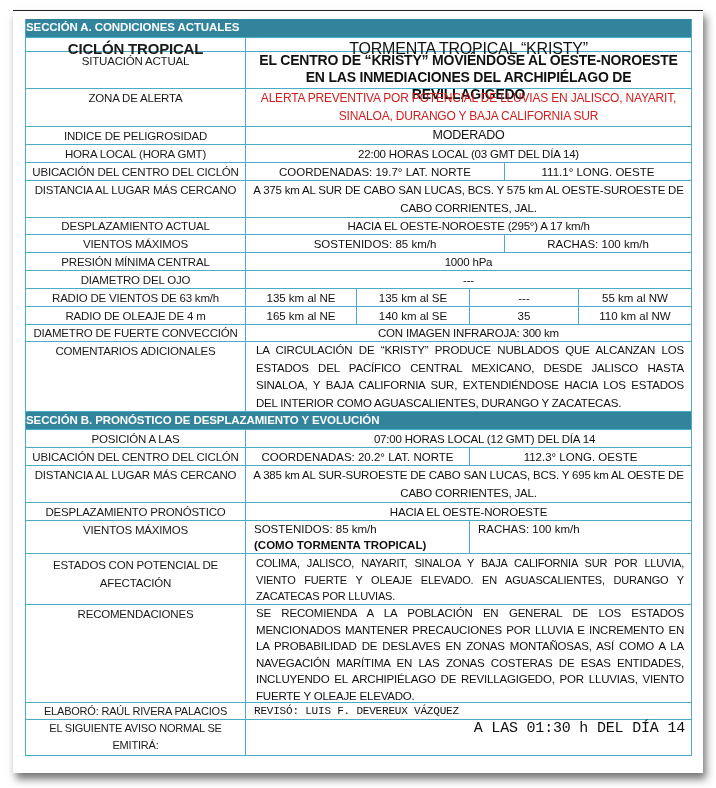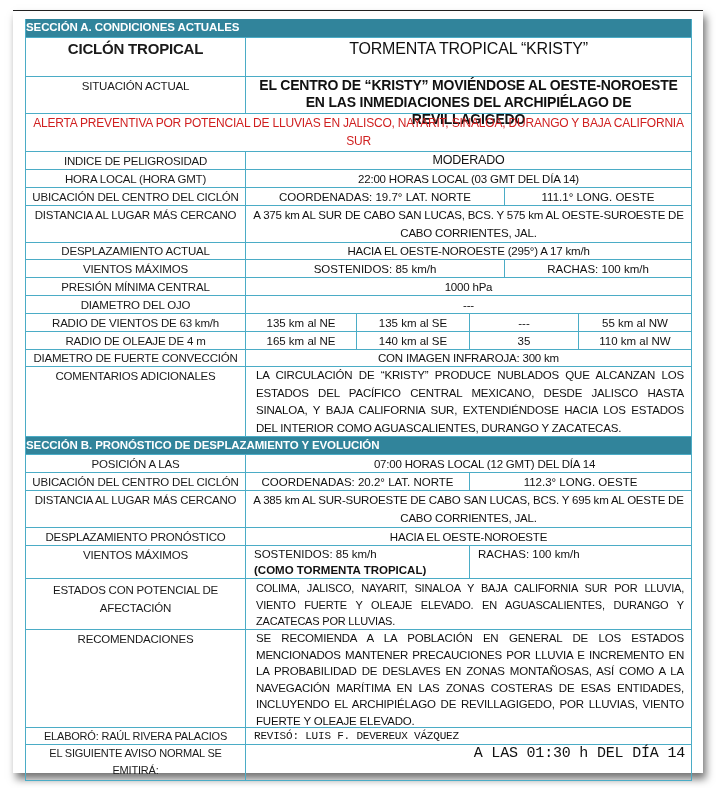--- a/index.html
+++ b/index.html
@@ -27,31 +27,32 @@
 </style>
 </head>
 <body>
 
 <div class="page"></div>
 
 <div class="tbl tblwrap">
 
   <div class="sec" style="height:18px;">SECCIÓN A. CONDICIONES ACTUALES</div>
 
-  <div class="row" style="height:39px;justify-content:space-between;">
+  <div class="row" style="height:14px;justify-content:space-between;">
     <div class="lbl big bold" style="line-height:22px;">CICLÓN TROPICAL</div>
     <div class="val big" style="font-size:16px;line-height:22px;">TORMENTA TROPICAL “KRISTY”</div>
   </div>
 
   <div class="row" style="height:37px;">
     <div class="lbl">SITUACIÓN ACTUAL</div>
     <div class="val bold" style="font-size:14px;line-height:17px;">EL CENTRO DE “KRISTY” MOVIÉNDOSE AL OESTE-NOROESTE EN LAS INMEDIACIONES DEL  ARCHIPIÉLAGO DE REVILLAGIGEDO</div>
   </div>
 
   <div class="row" style="height:38px;">
+    <div class="lbl">ZONA DE ALERTA</div>
     <div class="val red" style="font-size:12px;">ALERTA PREVENTIVA POR POTENCIAL DE LLUVIAS EN JALISCO, NAYARIT, SINALOA, DURANGO Y BAJA CALIFORNIA SUR</div>
   </div>
 
   <div class="row" style="height:18px;">
     <div class="lbl">INDICE DE PELIGROSIDAD</div>
     <div class="val" style="font-size:12.5px;line-height:17px;">MODERADO</div>
   </div>
 
   <div class="row" style="height:18px;">
     <div class="lbl">HORA LOCAL (HORA GMT)</div>

